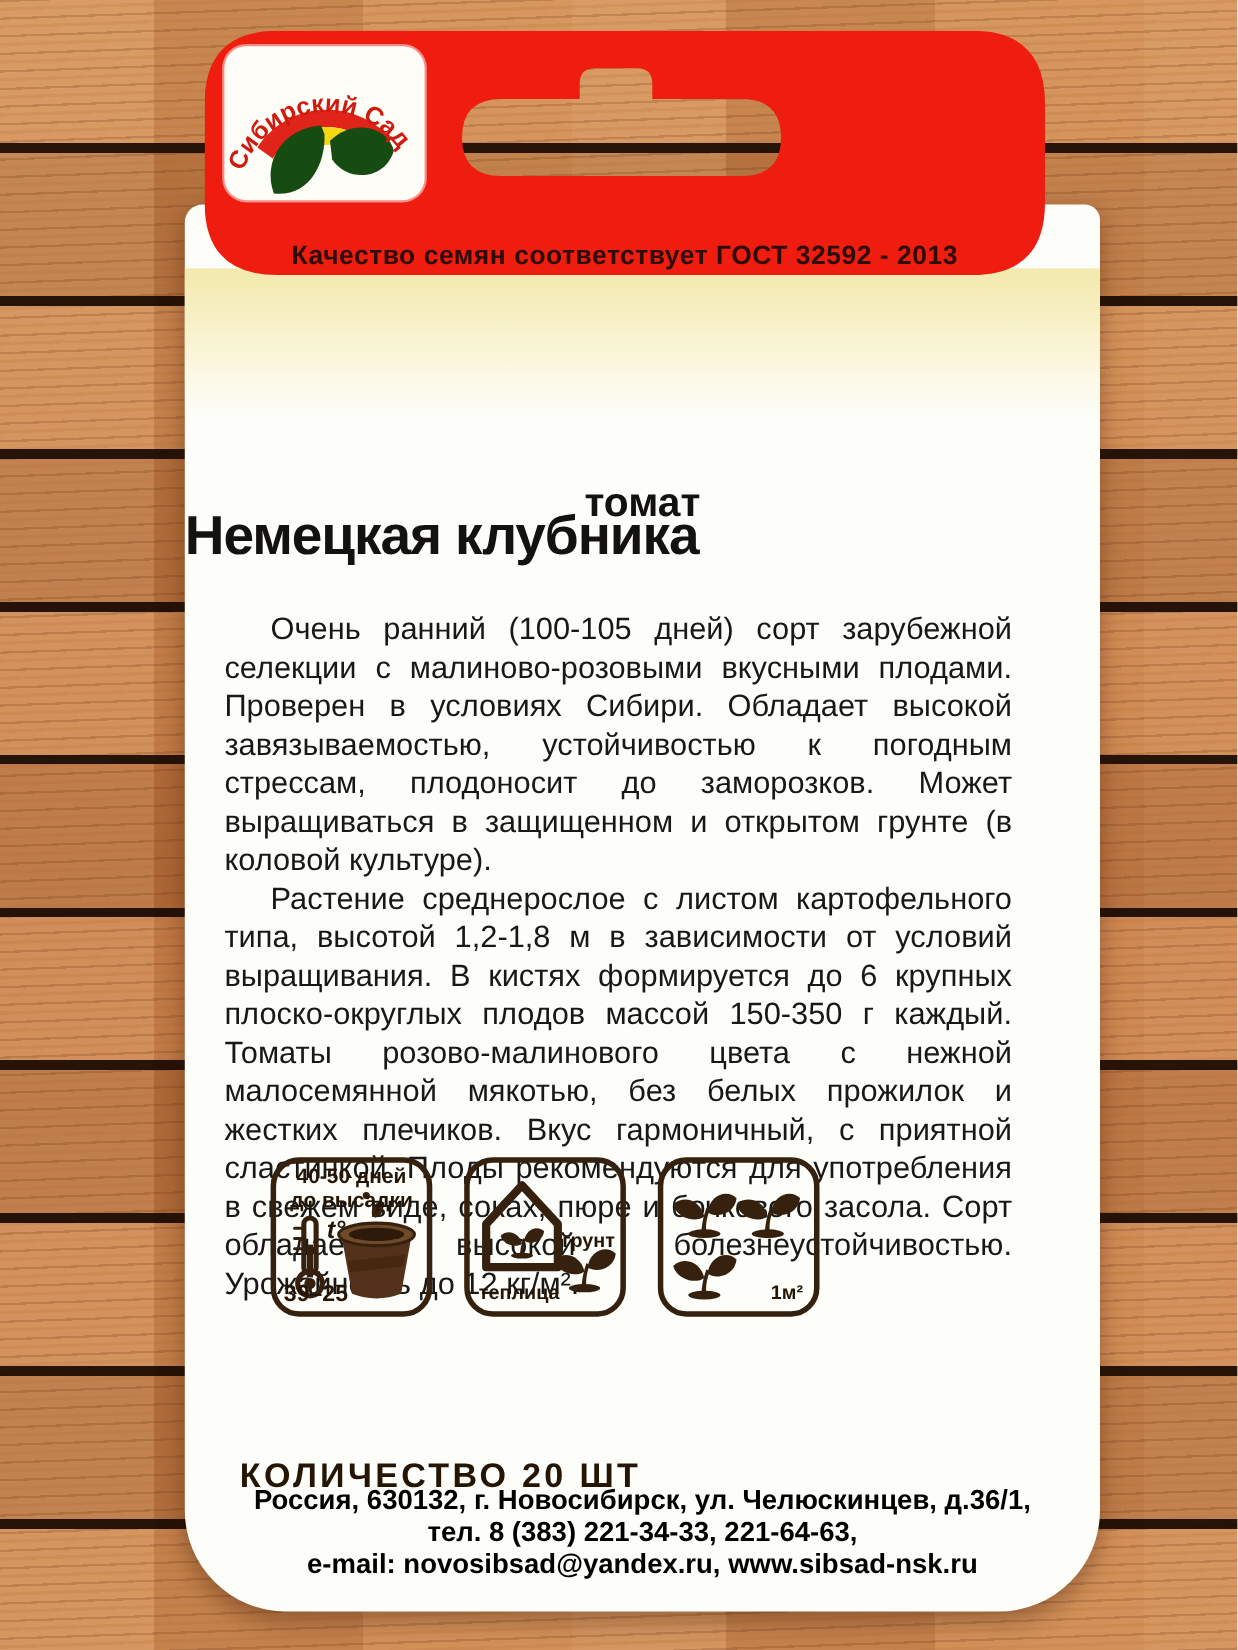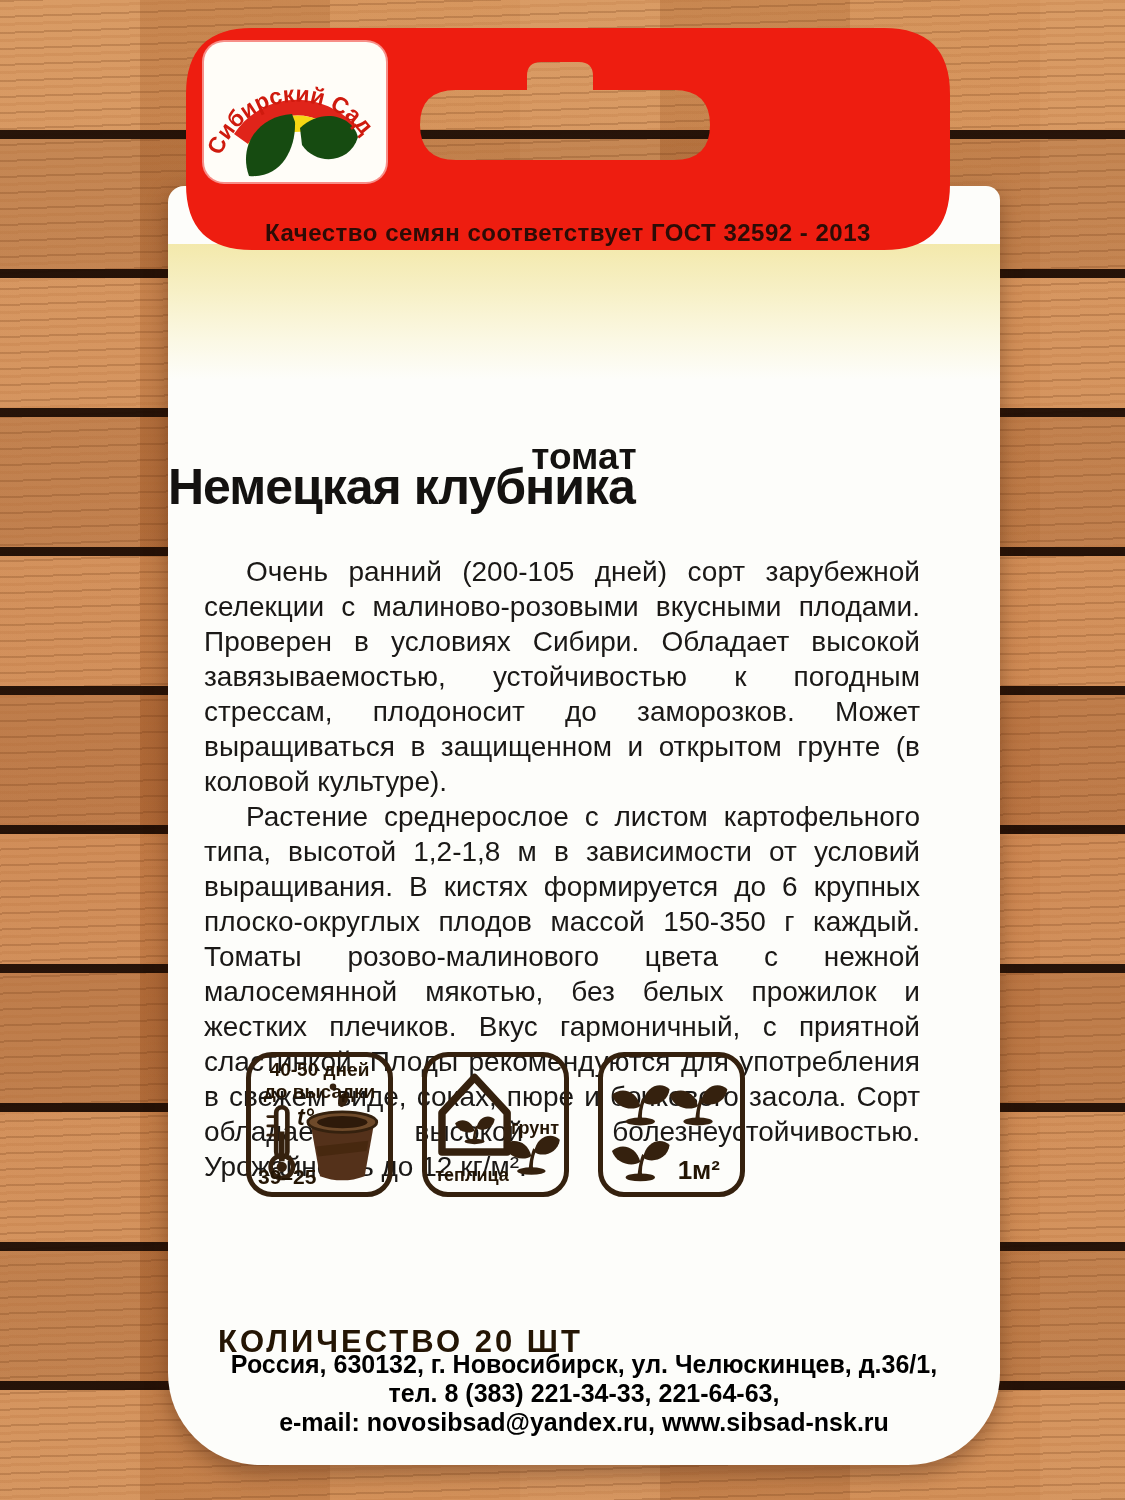--- a/index.html
+++ b/index.html
@@ -57,42 +57,42 @@
   .icons { position:absolute; left:78px; top:866px; display:flex; gap:29px; }
   .icon-box { position:relative; width:147px; height:145px;
     border:5px solid #35210e; border-radius:26px; background:transparent; }
   .icon-box svg { position:absolute; left:0; top:0; width:137px; height:135px; }
   .ictxt { position:absolute; font-weight:700; color:#241504; white-space:nowrap; }
   .i1-title { left:0; top:2px; width:137px; text-align:center; font-size:19px; line-height:22px; }
   .i1-temp  { left:7px; bottom:3px; font-size:21px; }
   .i1-unit  { left:46px; top:47px; font-size:23px; font-style:italic; }
   .i2-greenhouse { left:2px; top:108px; width:86px; text-align:center; font-size:18px; }
   .i2-ground { right:5px; top:61px; font-size:18px; }
-  .i3-area { right:20px; bottom:6px; font-size:26px; }
+  .i3-area { right:10px; bottom:6px; font-size:18px; }
   .i4-period { left:0; top:3px; width:137px; text-align:center; font-size:19px; }
 
   
   .qty { position:absolute; left:50px; top:1138px; font-size:31px; font-weight:800;
     letter-spacing:3px; color:#241504; }
   .contact { position:absolute; left:0; top:1164px; width:100%; text-align:center;
     font-size:25px; font-weight:700; color:#000000; line-height:29px; }
 </style>
 </head>
 <body>
 
 <div id="stage">
 
   <div class="card">
     <div class="cream"></div>
 
     <div class="cat-title">томат</div>
     <div class="var-title">Немецкая клубника</div>
 
     <div class="desc">
-      <p>Очень ранний (200-105 дней) сорт зарубежной селекции с малиново-розовыми вкусными плодами. Проверен в условиях Сибири. Обладает высокой завязываемостью, устойчивостью к погодным стрессам, плодоносит до заморозков. Может выращиваться в защищенном и открытом грунте (в коловой культуре).</p>
+      <p>Очень ранний (100-105 дней) сорт зарубежной селекции с малиново-розовыми вкусными плодами. Проверен в условиях Сибири. Обладает высокой завязываемостью, устойчивостью к погодным стрессам, плодоносит до заморозков. Может выращиваться в защищенном и открытом грунте (в коловой культуре).</p>
       <p>Растение среднерослое с листом картофельного типа, высотой 1,2-1,8 м в зависимости от условий выращивания. В кистях формируется до 6 крупных плоско-округлых  плодов массой 150-350 г каждый. Томаты розово-малинового цвета с нежной малосемянной мякотью, без белых прожилок и жестких плечиков. Вкус гармоничный, с приятной сластинкой. Плоды рекомендуются для употребления в свежем виде,  соках, пюре и бочкового засола. Сорт обладает высокой болезнеустойчивостью. Урожайность до 12 кг/м².</p>
     </div>
 
     <div class="icons">
 
       <div class="icon-box">
         <svg viewBox="0 0 147 145">
           <g stroke="#35210e" stroke-linecap="round" fill="none">
             <rect x="27" y="54" width="12" height="54" rx="6" stroke-width="5"></rect>
             <line x1="18" y1="64" x2="26" y2="64" stroke-width="3"></line>

